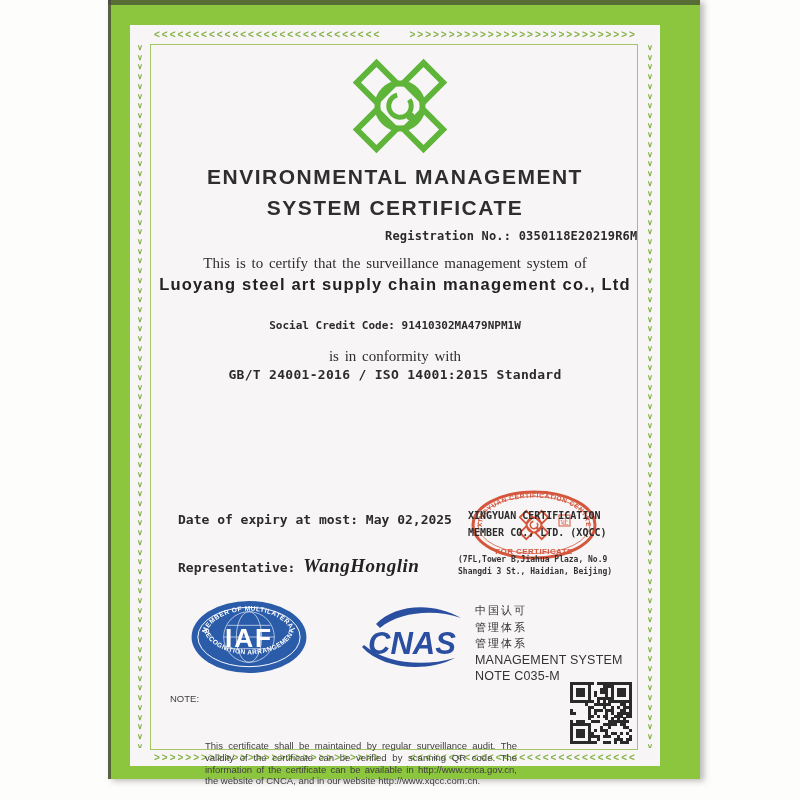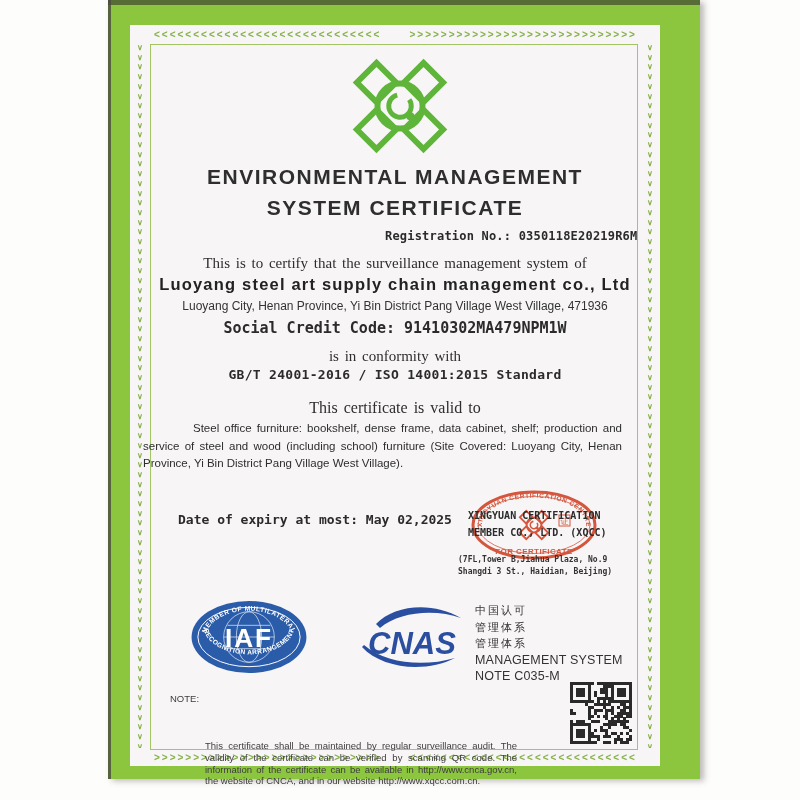--- a/index.html
+++ b/index.html
@@ -27,21 +27,21 @@
   .gothic{font-family:"DejaVu Sans Mono",monospace;font-weight:bold;color:#2b2b2b;}
   .serifline{font-family:"Liberation Serif",serif;color:#2e2e2e;word-spacing:2px;}
 
   .logo{left:218px;top:32px;}
   .title{top:136px;font-size:21px;font-weight:bold;color:#2e2e2e;letter-spacing:1.5px;
          line-height:31px;}
   .registration{left:255px;top:204px;font-size:12px;letter-spacing:.2px;}
   .certify{top:230px;font-size:15px;}
   .company{top:250px;font-size:16.5px;font-weight:bold;color:#222;letter-spacing:1.2px;text-align:center;}
   .address{top:274px;font-size:12px;color:#333;}
-  .social{top:294px;font-size:15px;}
+  .social{top:294px;font-size:11px;}
   .conformity{top:323px;font-size:15px;}
   .standard{top:342px;font-size:13px;letter-spacing:.3px;}
   .validto{top:374px;font-size:16px;}
   .scope{left:13px;top:395px;width:479px;font-size:11.5px;line-height:17.5px;color:#2e2e2e;
          text-align:justify;text-indent:50px;}
   .dates{left:48px;top:486px;font-size:13px;line-height:17px;}
   .rep{left:48px;top:530px;font-size:13px;}
   .signature{font-family:"Liberation Serif",serif;font-style:italic;font-weight:bold;
              font-size:19px;color:#222;letter-spacing:.5px;}
   .stamp{left:332px;top:455px;z-index:1;opacity:.92;}
@@ -249,36 +249,37 @@
       <div>ENVIRONMENTAL MANAGEMENT</div>
       <div>SYSTEM CERTIFICATE</div>
     </div>
 
     <div class="abs gothic registration">Registration No.: 0350118E20219R6M</div>
 
     <div class="abs center serifline certify">This is to certify that the surveillance management system of</div>
 
     <div class="abs center company">Luoyang steel art supply chain management co., Ltd</div>
 
-    <div class="abs center address">Luoyang City, Henan Province, Yi Bin District Pang Village West Village, 471936</div>
 
     <div class="abs center gothic social">Social Credit Code: 91410302MA479NPM1W</div>
 
     <div class="abs center serifline conformity">is in conformity with</div>
 
     <div class="abs center gothic standard">GB/T 24001-2016 / ISO 14001:2015 Standard</div>
 
-    <div class="abs center serifline validto">This certificate is valid to</div>
-
-    <div class="abs scope">Steel office furniture: bookshelf, dense frame, data cabinet, shelf; production and service of steel and wood (including school) furniture (Site Covered: Luoyang City, Henan Province, Yi Bin District Pang Village West Village).</div>
+
 
     <div class="abs gothic dates">
       <div>Date of expiry at most: May 02,2025</div>
     </div>
 
+    <div class="abs gothic rep">
+      <span>Representative:</span>
+      <span class="signature">WangHonglin</span>
+    </div>
 
     <svg class="abs stamp" width="145" height="90" viewBox="0 0 145 90" style="color:#d1492e">
       <ellipse cx="72" cy="45" rx="61" ry="33" fill="none" stroke="#d1492e" stroke-width="3"></ellipse>
       <ellipse cx="72" cy="45" rx="56" ry="28.5" fill="none" stroke="#d1492e" stroke-width="0.8"></ellipse>
       <path id="stampArc" d="M22,52 A52,27 0 1 1 122,52" fill="none"></path>
       <text font-size="6.5" font-weight="bold" fill="#d1492e" letter-spacing="0.6" font-family="Liberation Sans,sans-serif">
         <textPath href="#stampArc" startOffset="50%" text-anchor="middle">XINGYUAN CERTIFICATION CENTRE</textPath>
       </text>
       <use href="#xqlogo" transform="translate(56,29) scale(0.32)"></use>
       <rect x="97" y="35" width="11" height="11" fill="none" stroke="#d1492e" stroke-width="1"></rect>

